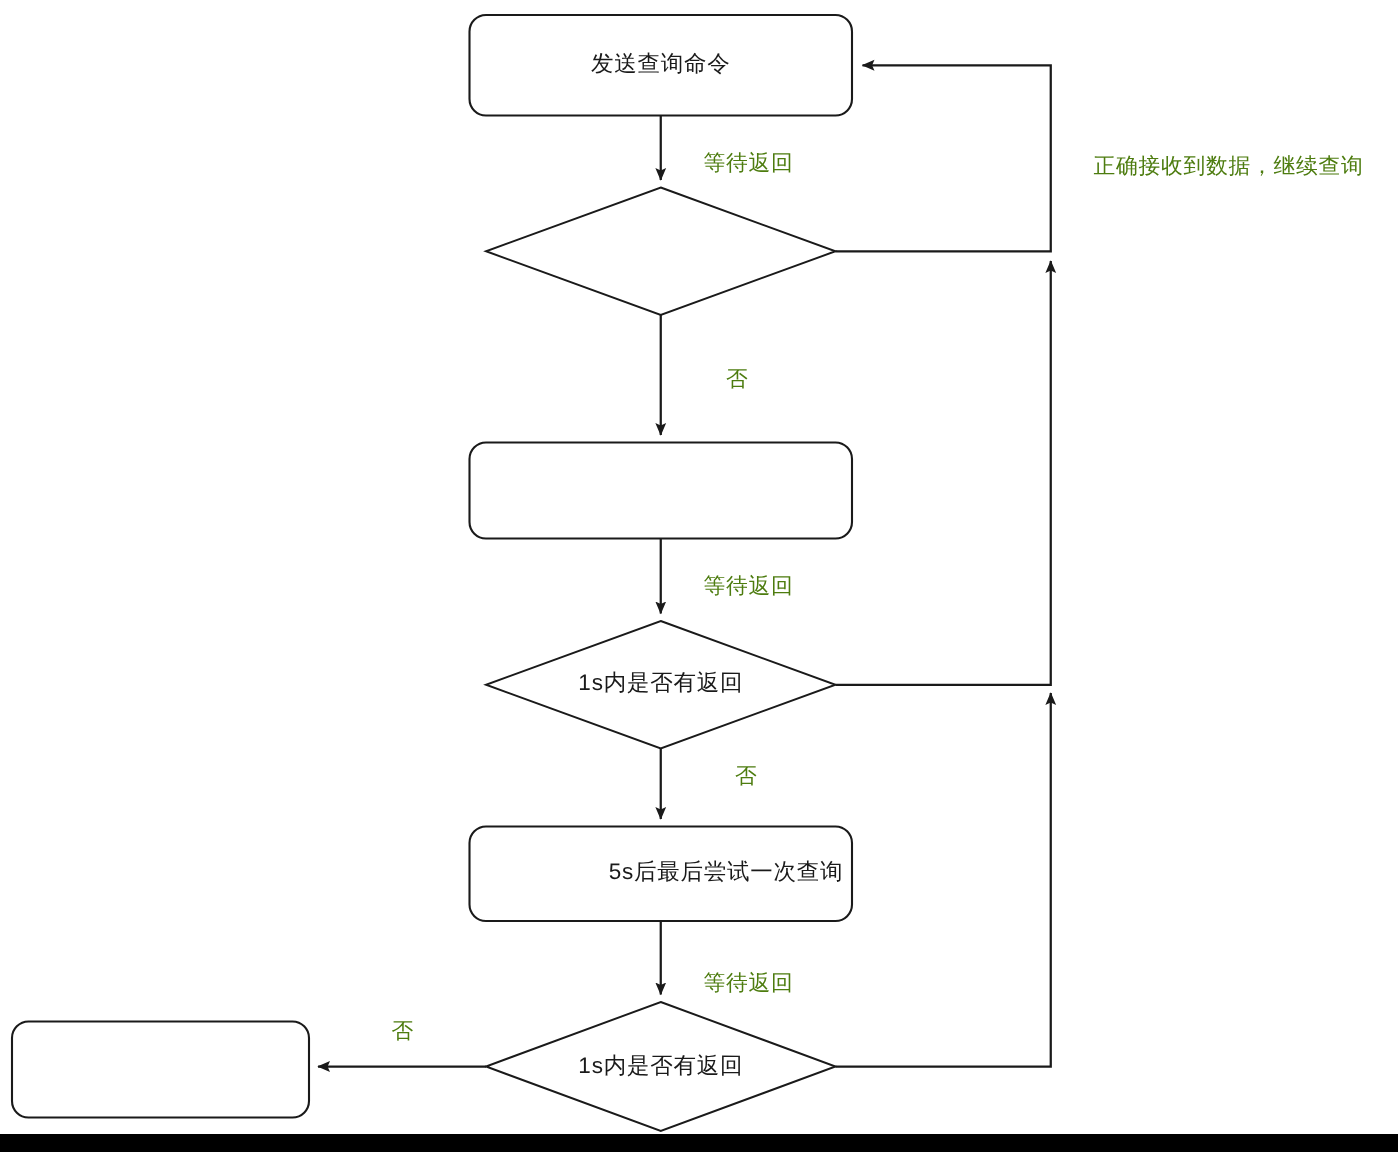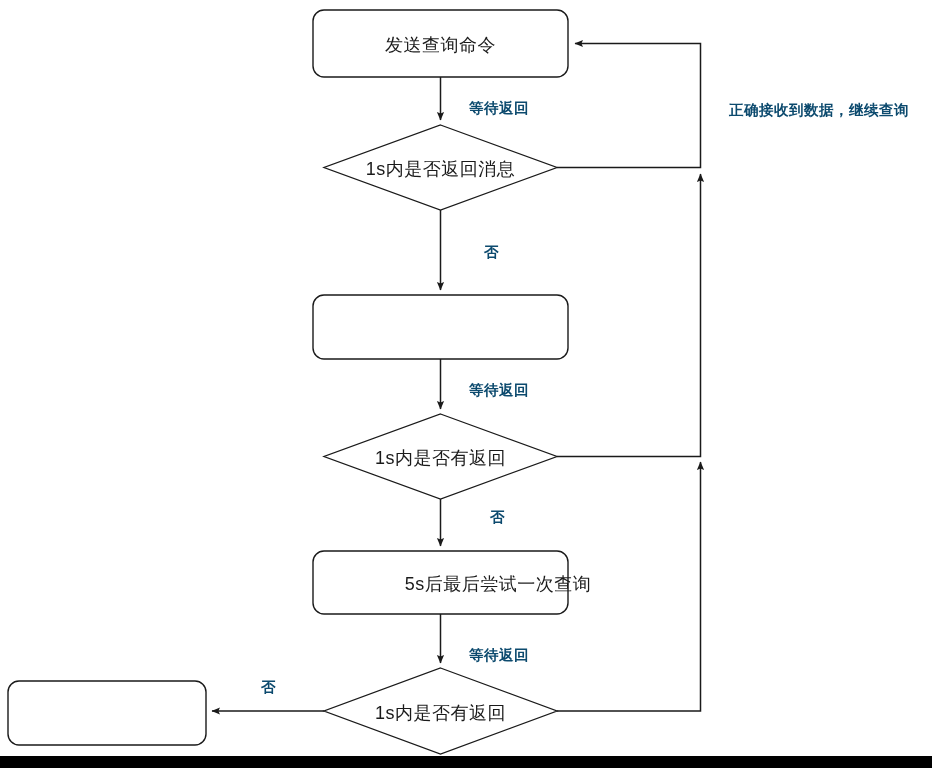--- a/index.html
+++ b/index.html
@@ -16,34 +16,33 @@
   }
   #flow-root {
     position: absolute;
     left: 0;
     top: 0;
     width: 932px;
     height: 768px;
   }
   .node-text {
     position: absolute;
-    font-size: 18px;
+    font-size: 15px;
     color: #1a1a1a;
     white-space: nowrap;
     letter-spacing: 0.5px;
     text-align: center;
     pointer-events: none;
   }
   .edge-label {
     position: absolute;
     font-size: 14.5px;
-    color: #0c4a6e;
+    color: #4d7c0f;
     white-space: nowrap;
     letter-spacing: 0.5px;
-    font-weight: bold;
   }
   .bottom-bar {
     position: absolute;
     left: 0;
     top: 756px;
     width: 932px;
     height: 12px;
     background: #000000;
   }
   svg { display: block; }
@@ -88,26 +87,25 @@
 
     <path d="M557,711 L700.5,711 L700.5,462" fill="none" stroke="#1a1a1a" stroke-width="1.5" marker-end="url(#arrow)"></path>
 
     <path d="M557,456.5 L700.5,456.5 L700.5,174" fill="none" stroke="#1a1a1a" stroke-width="1.5" marker-end="url(#arrow)"></path>
 
     <path d="M557,167.5 L700.5,167.5 L700.5,43.5 L575,43.5" fill="none" stroke="#1a1a1a" stroke-width="1.5" marker-end="url(#arrow)"></path>
   </svg>
 
   <div class="node-text" style="left:313px; top:33px; width:255px;">发送查询命令</div>
 
-  <div class="node-text" style="left:324px; top:157px; width:233px;">1s内是否返回消息</div>
 
 
   <div class="node-text" style="left:324px; top:446px; width:233px;">1s内是否有返回</div>
 
-  <div class="node-text" style="left:330px; top:572px; width:288px;padding-left:24px;">5s后最后尝试一次查询</div>
+  <div class="node-text" style="left:316px; top:572px; width:288px;padding-left:24px;">5s后最后尝试一次查询</div>
 
   <div class="node-text" style="left:324px; top:701px; width:233px;">1s内是否有返回</div>
 
 
   <div class="edge-label" style="left:469px; top:99px;">等待返回</div>
 
   <div class="edge-label" style="left:484px; top:243px;">否</div>
 
   <div class="edge-label" style="left:469px; top:381px;">等待返回</div>
 

